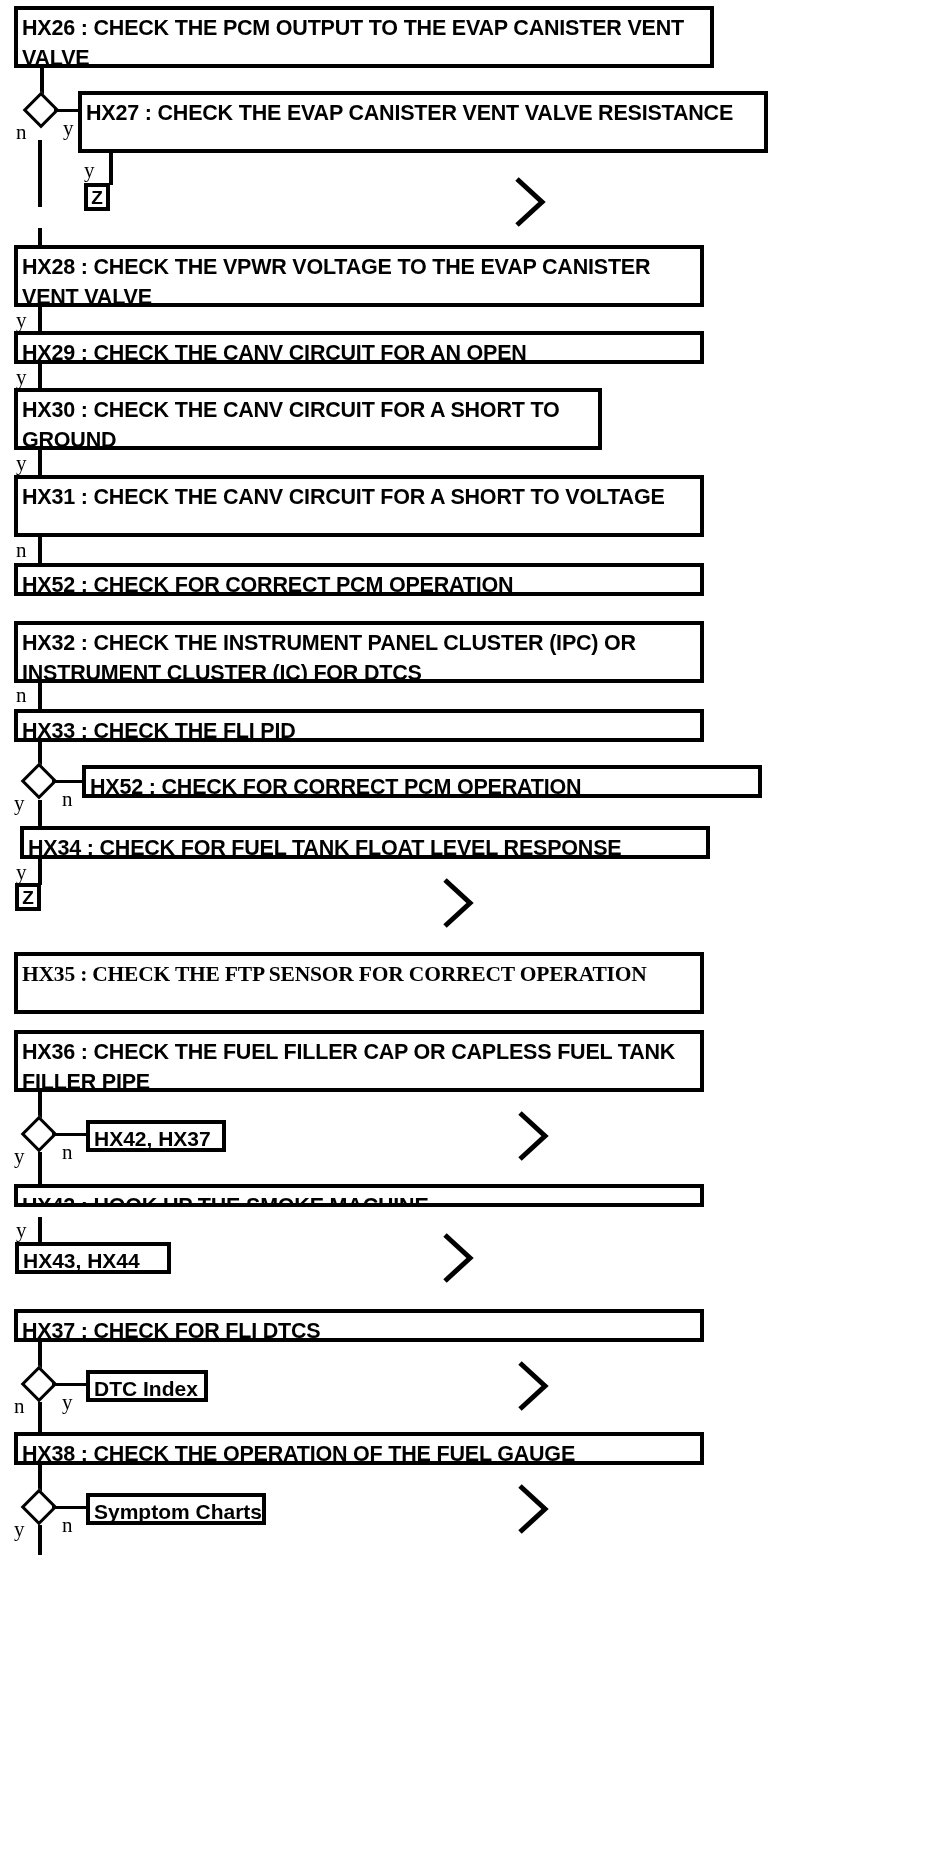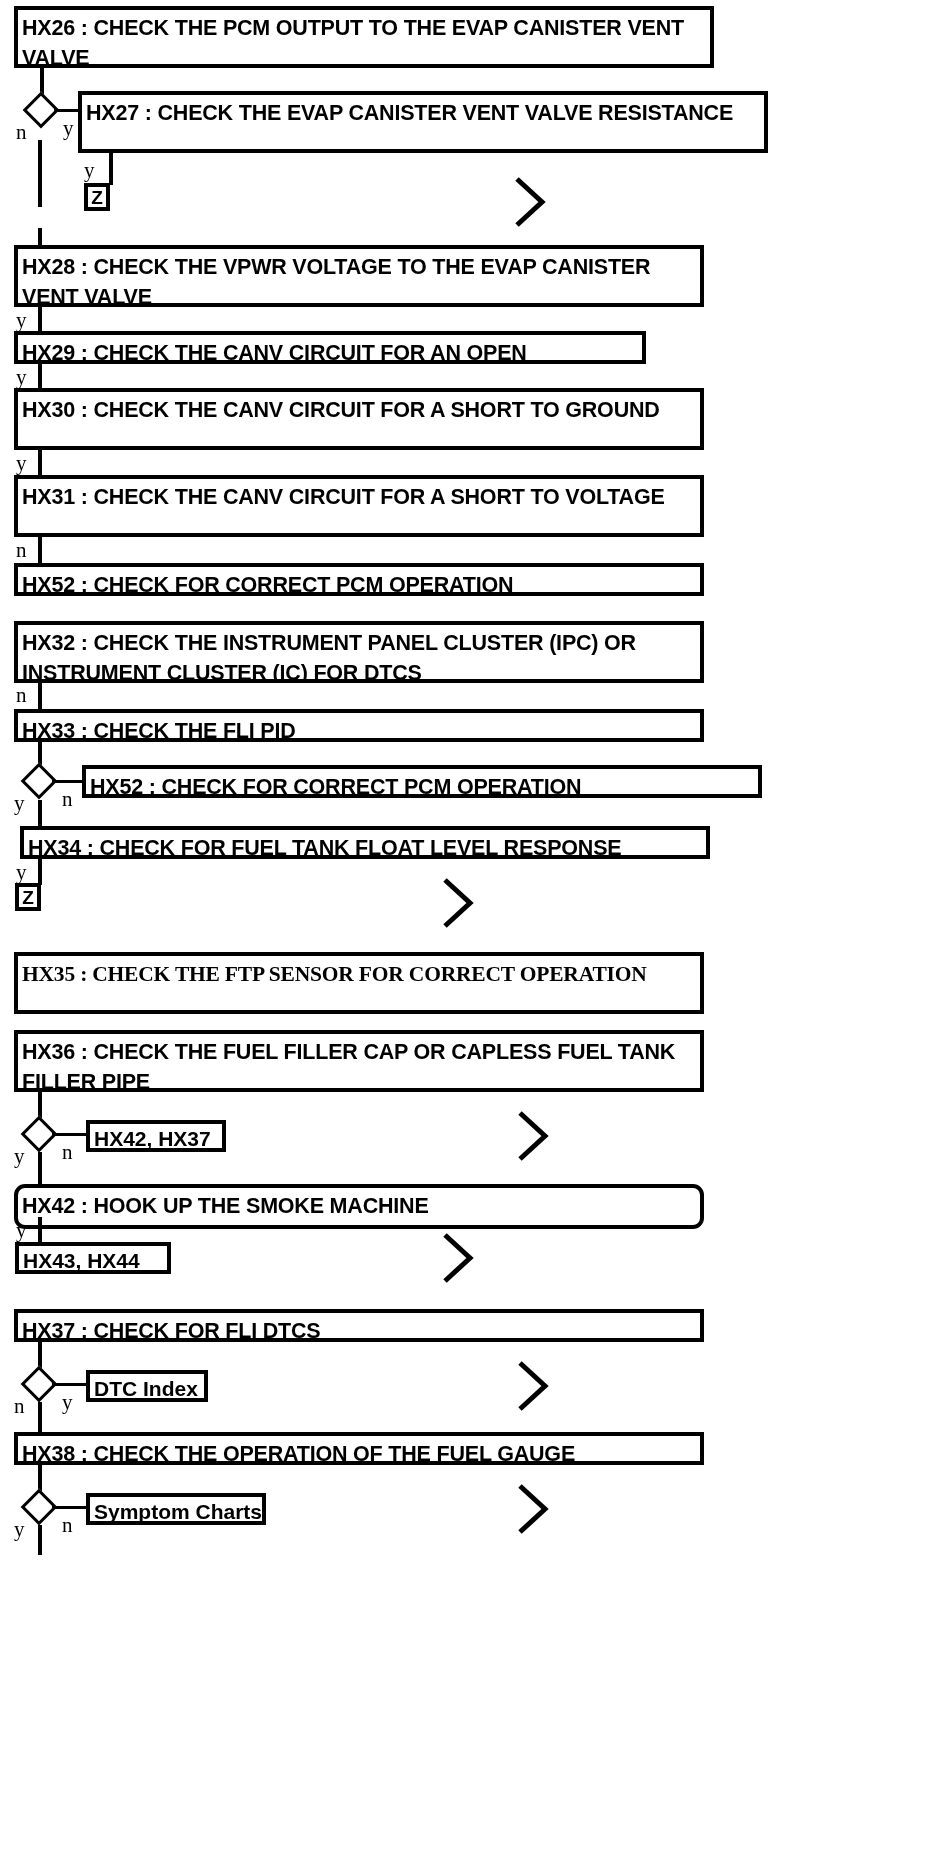--- a/index.html
+++ b/index.html
@@ -115,25 +115,25 @@
   <div class="chevron" style="left:512px; top:176px;">
     <svg width="34" height="52" viewBox="0 0 34 52">
       <polyline points="5,3 30,26 5,49" fill="none" stroke="#000" stroke-width="5"></polyline>
     </svg>
   </div>
 
   <div class="step-box" style="left:14px; top:245px; width:690px; height:62px;">HX28 : CHECK THE VPWR VOLTAGE TO THE EVAP CANISTER VENT VALVE</div>
   <div class="vline" style="left:38px; top:307px; height:26px;"></div>
   <div class="blabel" style="left:16px; top:310px;">y</div>
 
-  <div class="step-box" style="left:14px; top:331px; width:632px; height:33px;">HX29 : CHECK THE CANV CIRCUIT FOR AN OPEN</div>
+  <div class="step-box" style="left:14px; top:331px; width:690px; height:33px;">HX29 : CHECK THE CANV CIRCUIT FOR AN OPEN</div>
   <div class="vline" style="left:38px; top:364px; height:26px;"></div>
   <div class="blabel" style="left:16px; top:367px;">y</div>
 
-  <div class="step-box" style="left:14px; top:388px; width:690px; height:62px;">HX30 : CHECK THE CANV CIRCUIT FOR A SHORT TO GROUND</div>
+  <div class="step-box" style="left:14px; top:388px; width:588px; height:62px;">HX30 : CHECK THE CANV CIRCUIT FOR A SHORT TO GROUND</div>
   <div class="vline" style="left:38px; top:450px; height:26px;"></div>
   <div class="blabel" style="left:16px; top:453px;">y</div>
 
   <div class="step-box" style="left:14px; top:475px; width:690px; height:62px;">HX31 : CHECK THE CANV CIRCUIT FOR A SHORT TO VOLTAGE</div>
   <div class="vline" style="left:38px; top:537px; height:26px;"></div>
   <div class="blabel" style="left:16px; top:540px;">n</div>
 
   <div class="step-box" style="left:14px; top:563px; width:690px; height:33px;">HX52 : CHECK FOR CORRECT PCM OPERATION</div>
 
   <div class="step-box" style="left:14px; top:621px; width:690px; height:62px;">HX32 : CHECK THE INSTRUMENT PANEL CLUSTER (IPC) OR INSTRUMENT CLUSTER (IC) FOR DTCS</div>
@@ -171,21 +171,21 @@
   <div class="hline" style="left:52px; top:1133px; width:36px;"></div>
   <div class="vline" style="left:38px; top:1152px; height:32px;"></div>
   <div class="ref-box" style="left:86px; top:1120px; width:140px; height:32px;">HX42, HX37</div>
 
   <div class="chevron" style="left:515px; top:1110px;">
     <svg width="34" height="52" viewBox="0 0 34 52">
       <polyline points="5,3 30,26 5,49" fill="none" stroke="#000" stroke-width="5"></polyline>
     </svg>
   </div>
 
-  <div class="step-box" style="left:14px; top:1184px; width:690px; height:45px;border-radius:11px;">HX42 : HOOK UP THE SMOKE MACHINE</div>
+  <div class="step-box" style="left:14px; top:1184px; width:690px; height:23px;">HX42 : HOOK UP THE SMOKE MACHINE</div>
   <div class="vline" style="left:38px; top:1217px; height:26px;"></div>
   <div class="blabel" style="left:16px; top:1220px;">y</div>
   <div class="ref-box" style="left:15px; top:1242px; width:156px; height:32px;">HX43, HX44</div>
 
   <div class="chevron" style="left:440px; top:1232px;">
     <svg width="34" height="52" viewBox="0 0 34 52">
       <polyline points="5,3 30,26 5,49" fill="none" stroke="#000" stroke-width="5"></polyline>
     </svg>
   </div>
 

